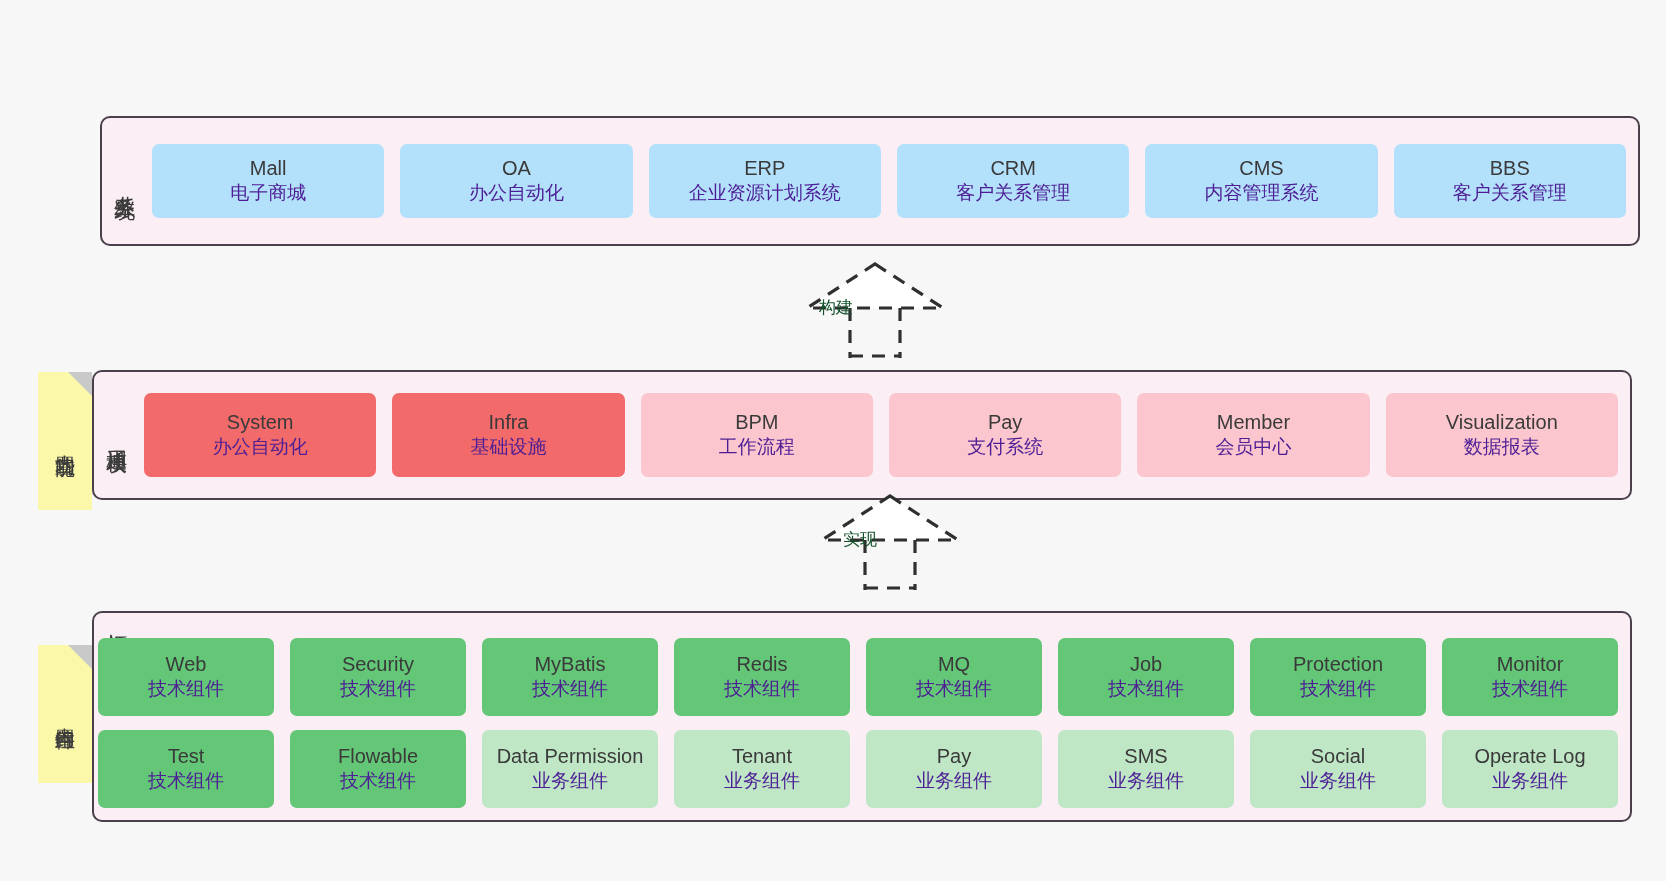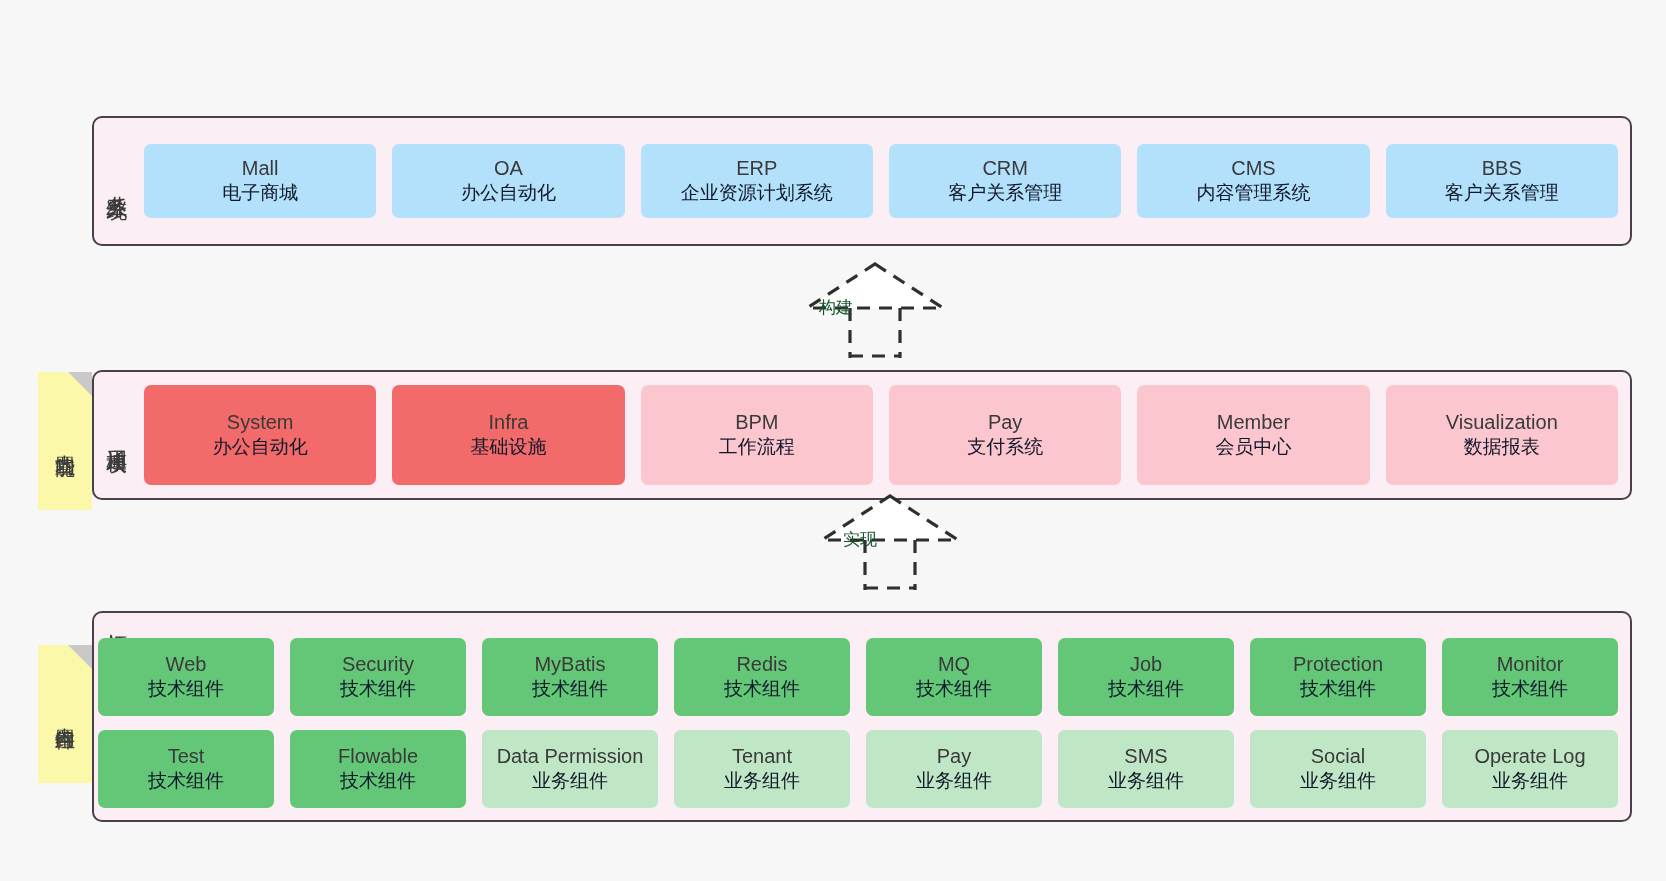--- a/index.html
+++ b/index.html
@@ -80,32 +80,32 @@
     padding: 4px 6px;
   }
   .node .t-en {
     font-size: 20px;
     line-height: 1.24;
     color: #3a3a3a;
   }
   .node .t-cn {
     font-size: 19px;
     line-height: 1.3;
-    color: #0f172a;
+    color: #4c1d95;
   }
 
   .c-blue       { background: #b3e0fb; }
   .c-red        { background: #f26a6a; }
   .c-pink       { background: #fbc6cd; }
   .c-green      { background: #63c777; }
   .c-lightgreen { background: #bfe6c5; }
 
   
   .h-business { height: 74px; }
-  .h-common   { height: 100px; }
+  .h-common   { height: 84px; }
   .h-frame    { height: 78px; }
 
   
   .sticky {
     position: absolute;
     background: #fbf8a9;
     box-sizing: border-box;
     display: flex;
     align-items: center;
     justify-content: center;
@@ -138,21 +138,21 @@
     color: #14532d;
     background: transparent;
     white-space: nowrap;
   }
 </style>
 </head>
 <body>
 
 <div id="canvas">
 
-  <div class="layer h-business-layer" id="layer-business" style="left:92px; top:116px; width:1540px; height:130px;">
+  <div class="layer h-business-layer" id="layer-business" style="left:100px; top:116px; width:1540px; height:130px;">
     <div class="layer-title">业务系统</div>
     <div class="layer-body">
       <div class="row">
 
         <div class="node c-blue h-business">
           <span class="t-en">Mall</span>
           <span class="t-cn">电子商城</span>
         </div>
 
         <div class="node c-blue h-business">

